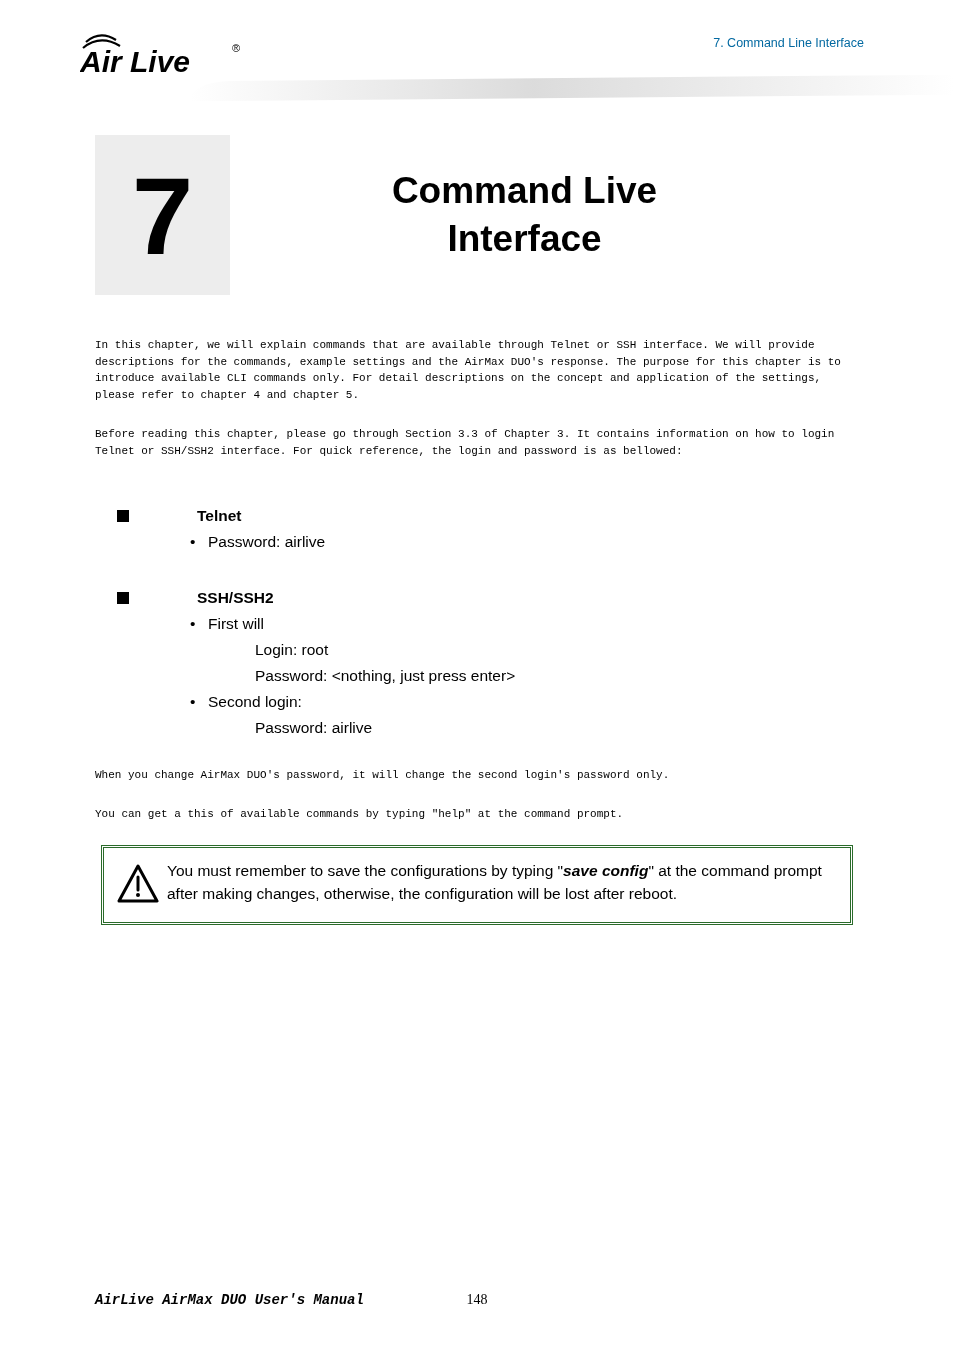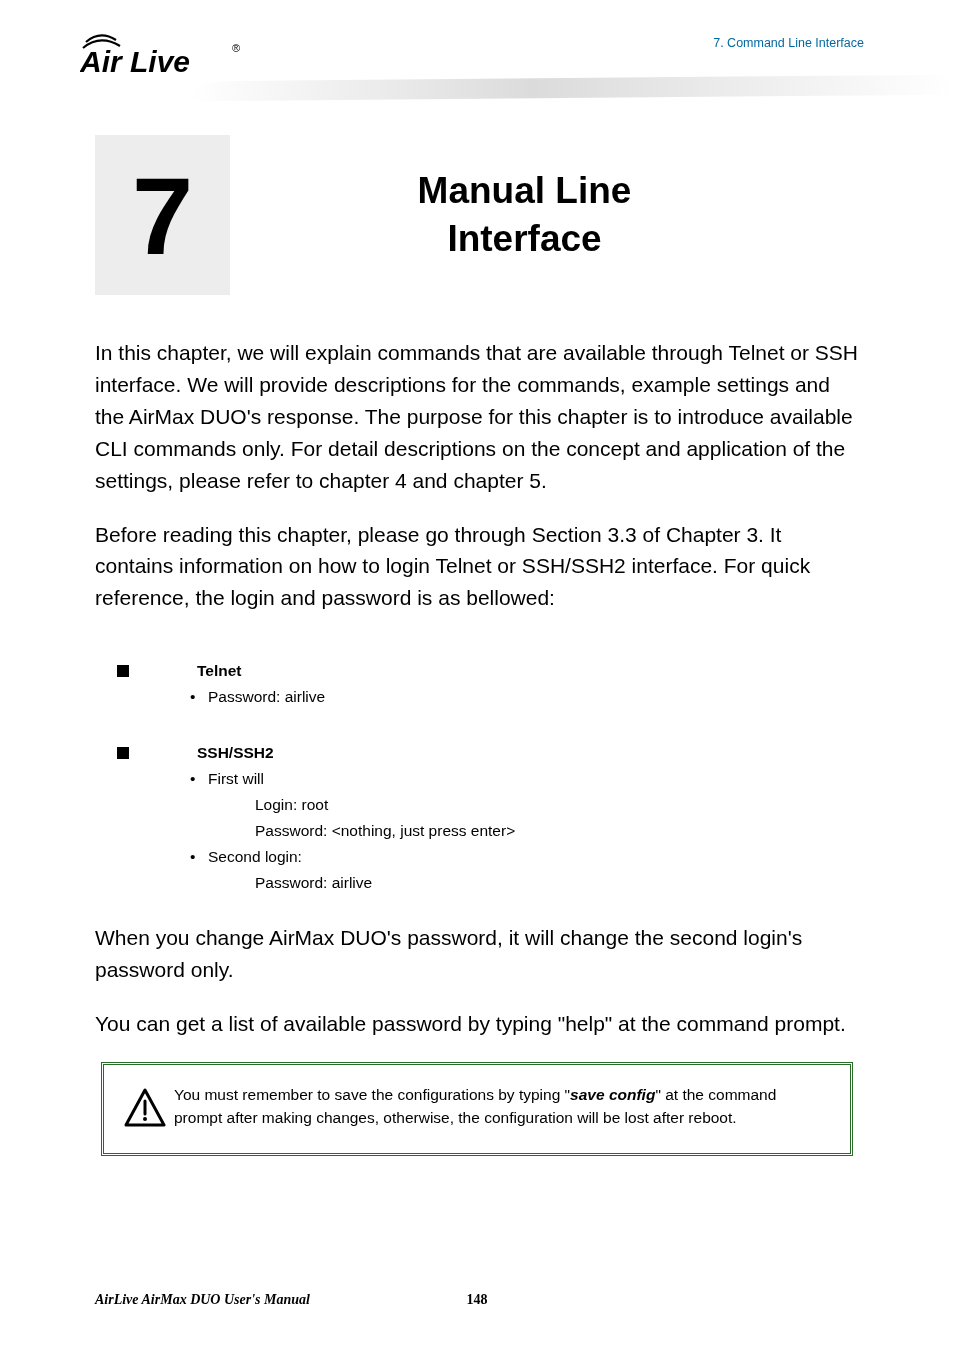--- a/index.html
+++ b/index.html
@@ -63,23 +63,24 @@
     }
     .chapter-title {
       flex: 1;
       text-align: center;
       font-size: 37px;
       font-weight: bold;
       line-height: 1.3;
       padding-right: 40px;
     }
     .para {
-      font-size: 21px;
+      font-size: 11px;
       line-height: 1.52;
       margin-bottom: 22px;
+      font-family: Liberation Mono, monospace;
     }
     .section-head {
       display: flex;
       align-items: center;
       font-size: 15.5px;
       font-weight: bold;
       margin: 10px 0 8px 22px;
       gap: 48px;
     }
     .black-square {
@@ -103,21 +104,21 @@
       margin: 8px 0 8px 160px;
     }
     .gap-lg {
       height: 22px;
     }
     .gap-md {
       height: 16px;
     }
     .callout-outer {
       border: 3px double #2a6b2a;
-      padding: 10px;
+      padding: 3px;
       margin: 14px 6px 0 6px;
     }
     .callout-inner {
       display: flex;
       align-items: flex-start;
       padding: 8px 18px 10px 10px;
     }
     .warn-icon {
       flex: 0 0 50px;
       padding-top: 4px;
@@ -135,28 +136,28 @@
       position: absolute;
       bottom: 42px;
       left: 95px;
       right: 95px;
       display: flex;
       font-size: 13px;
     }
     .footer-left {
       font-style: italic;
       font-weight: bold;
-      font-family: Liberation Serif, serif;
+      font-family: Liberation Mono, monospace;
       font-size: 14px;
     }
     .footer-page {
       position: absolute;
       left: 50%;
       transform: translateX(-50%);
-      font-weight: bold;
+      font-weight: normal;
       font-family: 'Times New Roman', serif;
       font-size: 14px;
     }
   </style>
 </head>
 <body>
 
 <div class="header-region">
   <div class="logo">
     <svg width="170" height="52" viewBox="0 0 170 52">
@@ -168,21 +169,21 @@
   </div>
   <div class="header-right">7. Command Line Interface</div>
   <div class="swoosh"></div>
 </div>
 
 <div class="content">
 
   <div class="title-block">
     <div class="big-number">7</div>
     <div class="chapter-title">
-      <span>Manual Line</span><br>
+      <span>Command Live</span><br>
       <span>Interface</span>
     </div>
   </div>
 
   <p class="para">In this chapter, we will explain commands that are available through Telnet or SSH interface. We will provide descriptions for the commands, example settings and the AirMax DUO's response. The purpose for this chapter is to introduce available CLI commands only. For detail descriptions on the concept and application of the settings, please refer to chapter 4 and chapter 5.</p>
 
   <p class="para">Before reading this chapter, please go through Section 3.3 of Chapter 3. It contains information on how to login Telnet or SSH/SSH2 interface. For quick reference, the login and password is as bellowed:</p>
 
   <div class="gap-md"></div>
 
@@ -209,21 +210,21 @@
   <div class="sub-line">Password: &lt;nothing, just press enter&gt;</div>
   <div class="bullet-line">
     <span class="dot">•</span>
     <span>Second login:</span>
   </div>
   <div class="sub-line">Password: airlive</div>
 
   <div class="gap-lg"></div>
 
   <p class="para">When you change AirMax DUO's password, it will change the second login's password only.</p>
-  <p class="para">You can get a list of available password by typing "help" at the command prompt.</p>
+  <p class="para">You can get a this of available commands by typing "help" at the command prompt.</p>
 
   <div class="callout-outer">
     <div class="callout-inner">
       <div class="warn-icon">
         <svg width="42" height="42" viewBox="0 0 42 42">
           <polygon points="21,3 40,38 2,38" fill="none" stroke="#000" stroke-width="3" stroke-linejoin="round"></polygon>
           <line x1="21" y1="14" x2="21" y2="27" stroke="#000" stroke-width="3" stroke-linecap="round"></line>
           <circle cx="21" cy="32" r="2" fill="#000"></circle>
         </svg>
       </div>

